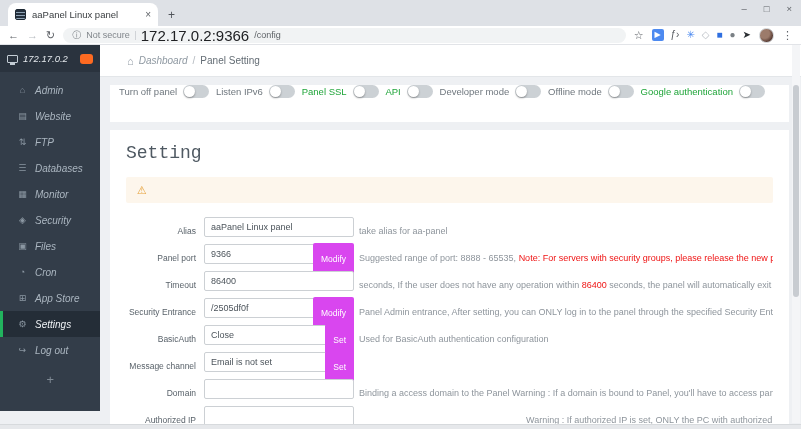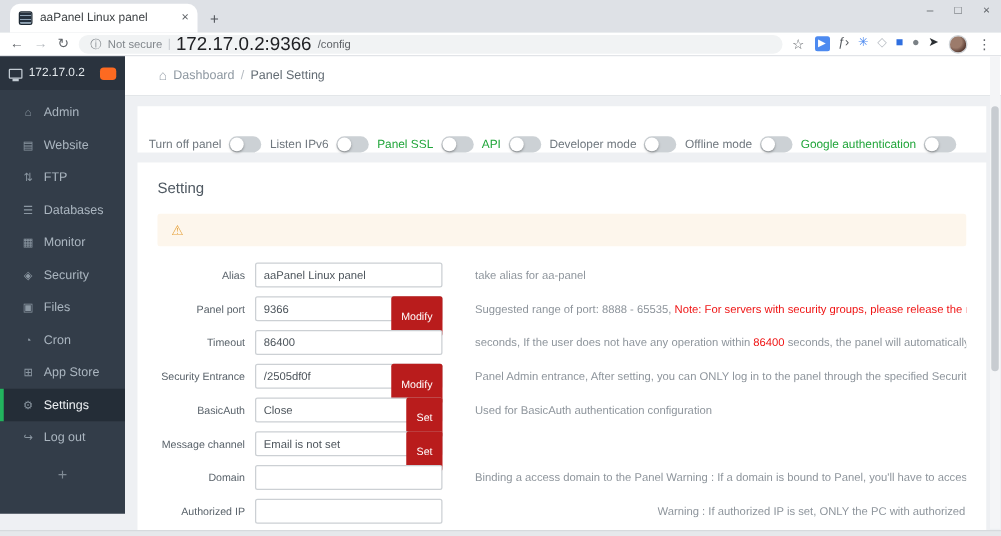--- a/index.html
+++ b/index.html
@@ -30,58 +30,58 @@
   .extrow { display:flex; align-items:center; gap:7px; }
   .ext { font-size:10px; line-height:1; cursor:pointer; }
   .ext.boxed { width:12px; height:12px; border-radius:2px; font-size:8px; display:flex; align-items:center; justify-content:center; }
   .avatar { width:15px; height:15px; border-radius:50%; background:radial-gradient(circle at 35% 35%, #9c7b6b 0 40%, #5d4037 70%); border:1px solid #cdd1d5; cursor:pointer; }
   .kebab { font-size:11px; color:#5f6368; cursor:pointer; }
 
   
   .content { position:absolute; top:45px; left:0; width:801px; height:384px; display:flex; background:#eef0f3; overflow:hidden; }
 
   .side-col { width:100px; flex:none; }
-  .sidebar { height:366px; background:#333d49; padding-bottom:6px; }
+  .sidebar { height:366px; background:#333d49; padding-bottom:6px;font-style:italic; }
   .sb-head { height:27px; background:#2a333e; display:flex; align-items:center; padding:0 7px; gap:5px; }
   .mon-ic { width:11px; height:8px; border:1px solid #c3ccd4; border-radius:1px; position:relative; flex:none; }
   .mon-ic::after { content:""; position:absolute; left:2px; right:2px; bottom:-3px; height:1.5px; background:#c3ccd4; }
   .sb-ip { font-size:9.5px; color:#e3e8ec; flex:1; white-space:nowrap; }
   .badge { width:13px; height:10px; border-radius:3px; background:#fd6a21; flex:none; }
   .sb-menu { margin-top:5px; }
   .sb-item { height:26px; display:flex; align-items:center; padding-left:13px; color:#abb6c0; font-size:10px; cursor:pointer; border-left:3px solid transparent; }
   .sb-item .sb-icon { width:13px; margin-right:6px; font-size:9px; color:#8b97a2; text-align:center; }
   .sb-item.active { background:#242d37; border-left-color:#22b35e; color:#eef1f4; }
   .sb-plus { text-align:center; color:#7f8a94; font-size:13px; margin-top:9px; cursor:pointer; }
 
   .main { flex:1; min-width:0; padding-right:12px; position:relative; }
   .breadcrumb { height:32px; background:#fff; border-bottom:1px solid #e3e6e9; margin-right:-12px; display:flex; align-items:center; padding-left:27px; gap:5px; font-size:10px; }
   .bc-home { color:#9aa3ac; font-size:11px; }
-  .bc-link { color:#8e98a1; cursor:pointer; }
+  .bc-link { color:#8e98a1; cursor:pointer;font-style:italic; }
   .bc-sep { color:#b4bac0; }
   .bc-cur { color:#636c74; }
 
-  .toggle-card { margin:8px 0 0 10px; height:37px; background:#fff; display:flex; align-items:flex-end; justify-content:space-between; padding:0 24px 0 9px; }
+  .toggle-card { margin:8px 0 0 10px; height:37px; background:#fff; display:flex; align-items:flex-start; justify-content:space-between; padding:0 24px 0 9px; }
   .tg-item { display:flex; align-items:center; gap:6px; }
   .tg-label { font-size:9.5px; color:#6f777e; white-space:nowrap; }
   .tg-label.green { color:#20a53a; }
   .switch { width:26px; height:13px; border-radius:7px; background:#ccd1d5; position:relative; flex:none; cursor:pointer; }
   .knob { position:absolute; left:1px; top:1px; width:11px; height:11px; border-radius:50%; background:#fff; box-shadow:0 1px 2px rgba(0,0,0,.35); }
 
   .setting-card { margin:8px 0 0 10px; background:#fff; padding:13px 16px 30px; height:302px; }
-  .sc-title { font-size:12px; color:#4f5962; }
+  .sc-title { font-size:18px; color:#4f5962;font-family:Liberation Mono, monospace; }
   .warn { margin-top:14px; min-height:26px; background:#fdf6ec; display:flex; align-items:center; gap:7px; padding:0 11px; font-size:9.5px; color:#9b9286; border-radius:2px; }
   .warn .w-ic { color:#e6a23c; font-size:11px; }
 
   .form { margin-top:13px; }
-  .frow { display:flex; align-items:center; margin-bottom:7px; height:20px; }
+  .frow { display:flex; align-items:flex-end; margin-bottom:7px; height:20px; }
   .flabel { flex:0 0 70px; text-align:right; font-size:8.5px; color:#59626a; margin-right:8px; white-space:nowrap; }
   .fgroup { position:relative; width:150px; height:20px; flex:none; }
   .finput { width:100%; height:100%; border:1px solid #ccd0d4; border-radius:2px; font-size:9px; padding:0 6px; color:#4c545b; background:#fff; outline:none; font-family:inherit; }
-  .fbtn { position:absolute; right:0; top:0; height:32px; border:none; background:#b91c1c; color:#fff; font-size:8.5px; padding:0 8px; border-radius:2px; cursor:pointer; font-family:inherit; }
-  .fdesc { margin-left:26px; font-size:9px; color:#8e959c; white-space:nowrap; overflow:hidden; flex:1; }
+  .fbtn { position:absolute; right:0; top:0; height:32px; border:none; background:#d946ef; color:#fff; font-size:8.5px; padding:0 8px; border-radius:2px; cursor:pointer; font-family:inherit; }
+  .fdesc { margin-left:5px; font-size:9px; color:#8e959c; white-space:nowrap; overflow:hidden; flex:1; }
   .fdesc .red { color:#ef1414; }
   .fdesc.offset { margin-left:172px; }
 
   .scrollbar { position:absolute; right:1px; top:0; bottom:6px; width:8px; background:#f4f5f7; }
   .sthumb { position:absolute; top:40px; left:1px; width:6px; height:212px; background:#c8ccd1; border-radius:3px; cursor:grab; }
 
   .bottom-strip { position:absolute; left:0; right:0; bottom:0; height:5px; background:#e6e8eb; border-top:1px solid #d7dadd; z-index:30; }
 
   .watermark { position:absolute; left:304px; top:347px; width:188px; height:34px; background:#fff; border-radius:8px; display:flex; align-items:center; justify-content:center; gap:9px; z-index:60; box-shadow:0 0 5px rgba(0,0,0,.10); }
   .bert-logo { width:22px; height:22px; border-radius:50%; border:3px solid #e8470e; position:relative; flex:none; }

